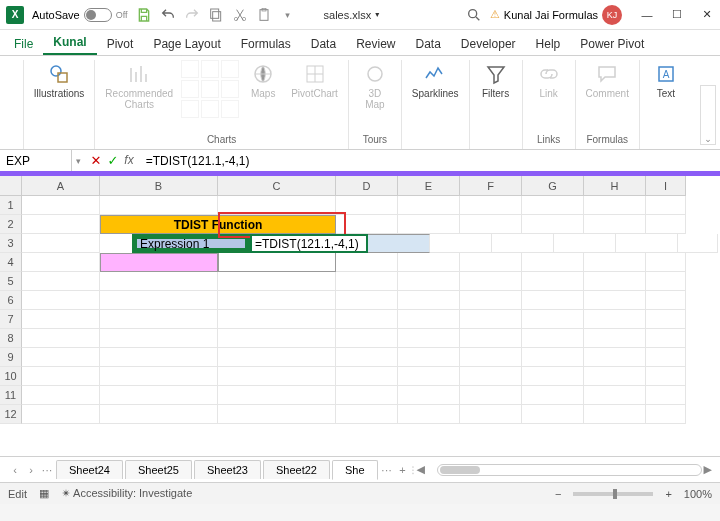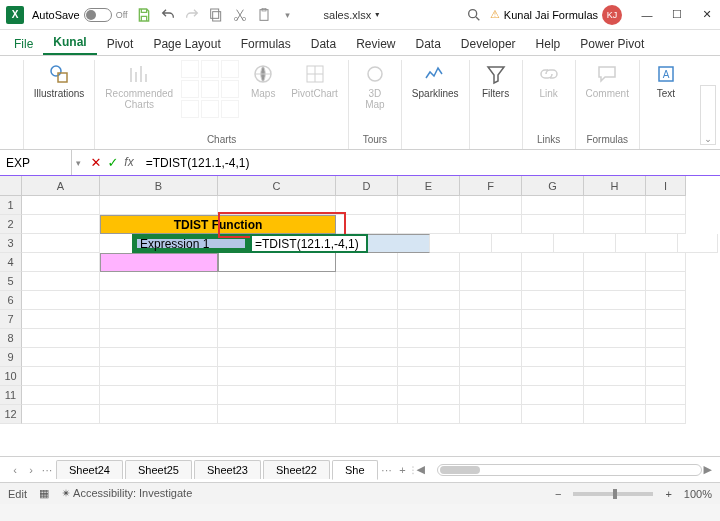--- a/index.html
+++ b/index.html
@@ -30,21 +30,21 @@
 .rbtn { display: flex; flex-direction: column; align-items: center; gap: 2px; padding: 2px 4px; min-width: 40px; }
 .rbtn.disabled { opacity: 0.4; }
 .ricon { width: 24px; height: 24px; display: flex; align-items: center; justify-content: center; }
 .rlabel { font-size: 10px; text-align: center; color: #444; line-height: 1.1; }
 .glabel { font-size: 10px; color: #666; padding: 2px 0 4px; }
 .mini-btns { display: flex; flex-direction: column; gap: 2px; }
 .mini-row { display: flex; gap: 2px; }
 .mini { width: 18px; height: 18px; border: 1px solid #ddd; opacity: 0.35; }
 .ribbon-collapse { position: absolute; right: 4px; bottom: 4px; width: 16px; height: 60px; border: 1px solid #ddd; display: flex; align-items: flex-end; justify-content: center; }
 
-.formula-bar { height: 26px; background: #fff; display: flex; align-items: center; border-bottom: 1px solid #8b5cf6; }
+.formula-bar { height: 26px; background: #fff; display: flex; align-items: center; border-bottom: 5px solid #8b5cf6; }
 .namebox { width: 72px; padding: 0 6px; border-right: 1px solid #ccc; font-size: 12px; height: 100%; display: flex; align-items: center; }
 .fb-btns { display: flex; gap: 6px; padding: 0 6px; }
 .fb-x { color: #c00; font-size: 13px; }
 .fb-chk { color: #0a0; font-size: 13px; }
 .fb-fx { font-style: italic; font-size: 12px; color: #666; }
 .fb-input { flex: 1; padding: 0 6px; font-size: 12px; }
 
 .grid-area { position: relative; background: #fff; height: 280px; overflow: hidden; }
 .corner { position: absolute; left: 0; top: 0; width: 22px; height: 20px; background: #f0f0f0; border-right: 1px solid #ccc; border-bottom: 1px solid #ccc; }
 .colheads { position: absolute; left: 22px; top: 0; display: flex; height: 20px; }

